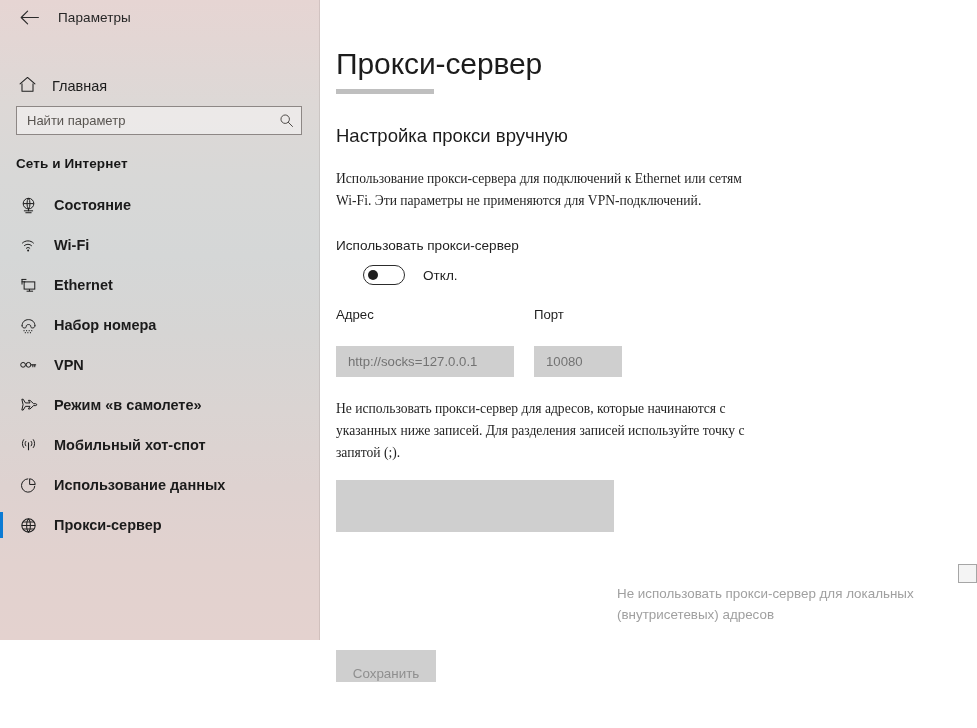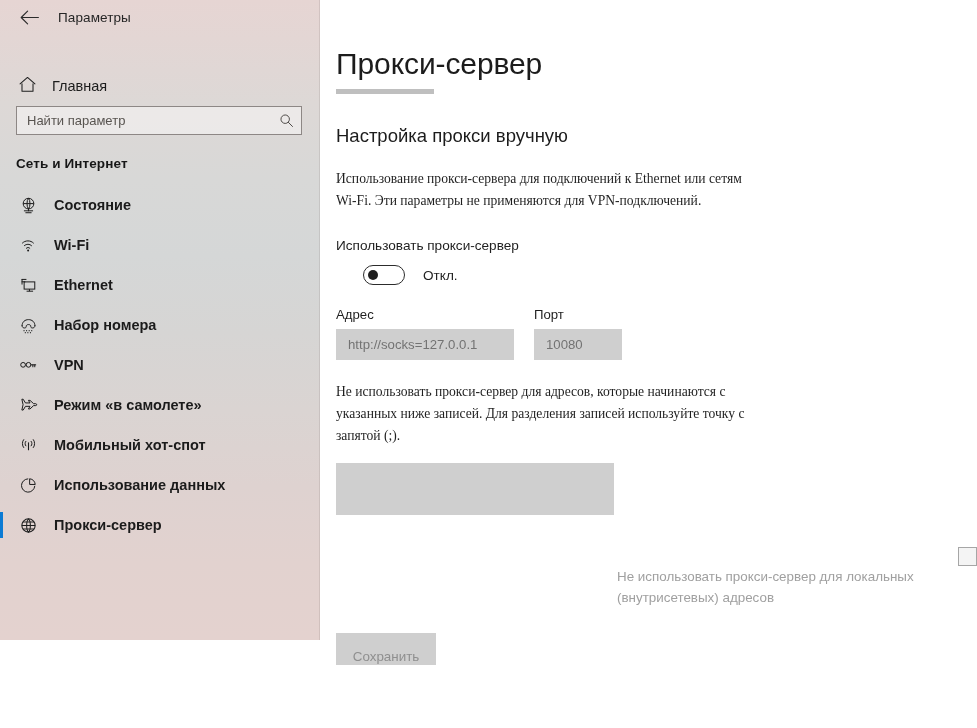--- a/index.html
+++ b/index.html
@@ -251,21 +251,21 @@
 
   .inputs-row {
     display: flex;
     margin-top: 22px;
   }
   .input-group.addr { width: 178px; }
   .input-group.port { margin-left: 20px; width: 88px; }
   .input-group .cap {
     font-size: 13.2px;
     color: #1f1f1f;
-    margin-bottom: 7px;
+    margin-bottom: 24px;
   }
   .text-box {
     height: 31px;
     background: #cfcfcf;
     border: 1px solid #cfcfcf;
     display: flex;
     align-items: center;
     padding-left: 11px;
     box-sizing: border-box;
     font-size: 13.2px;

